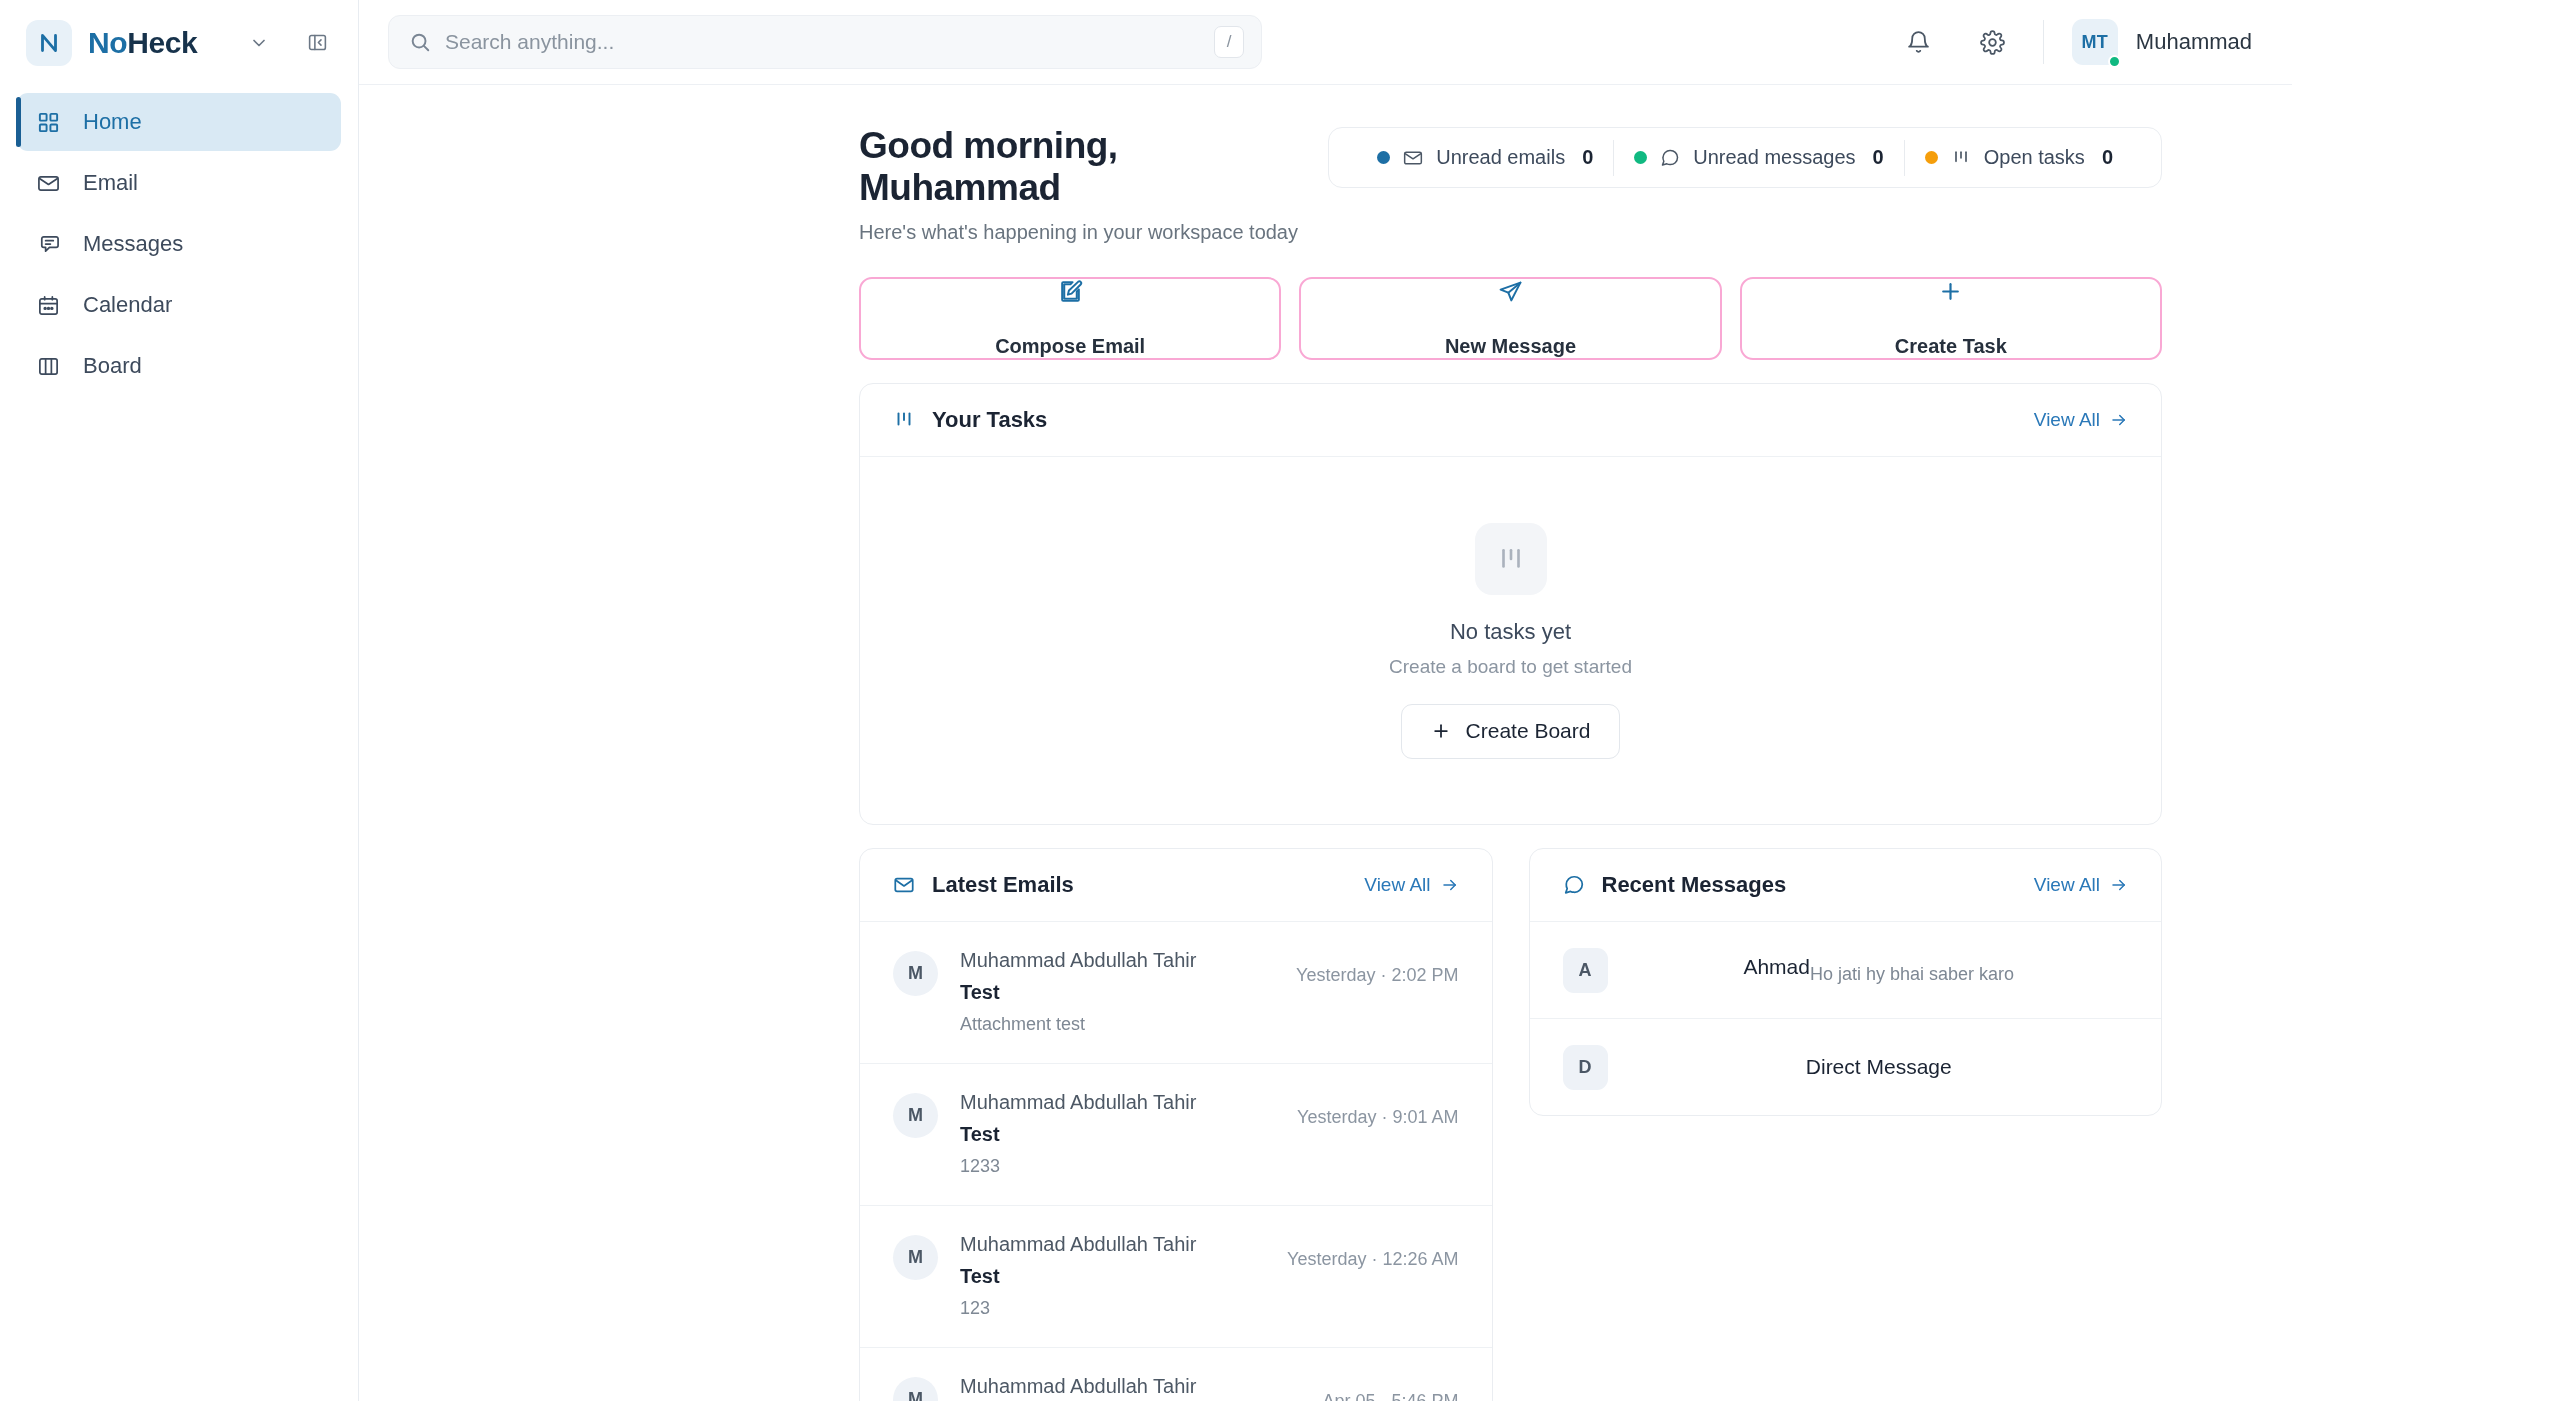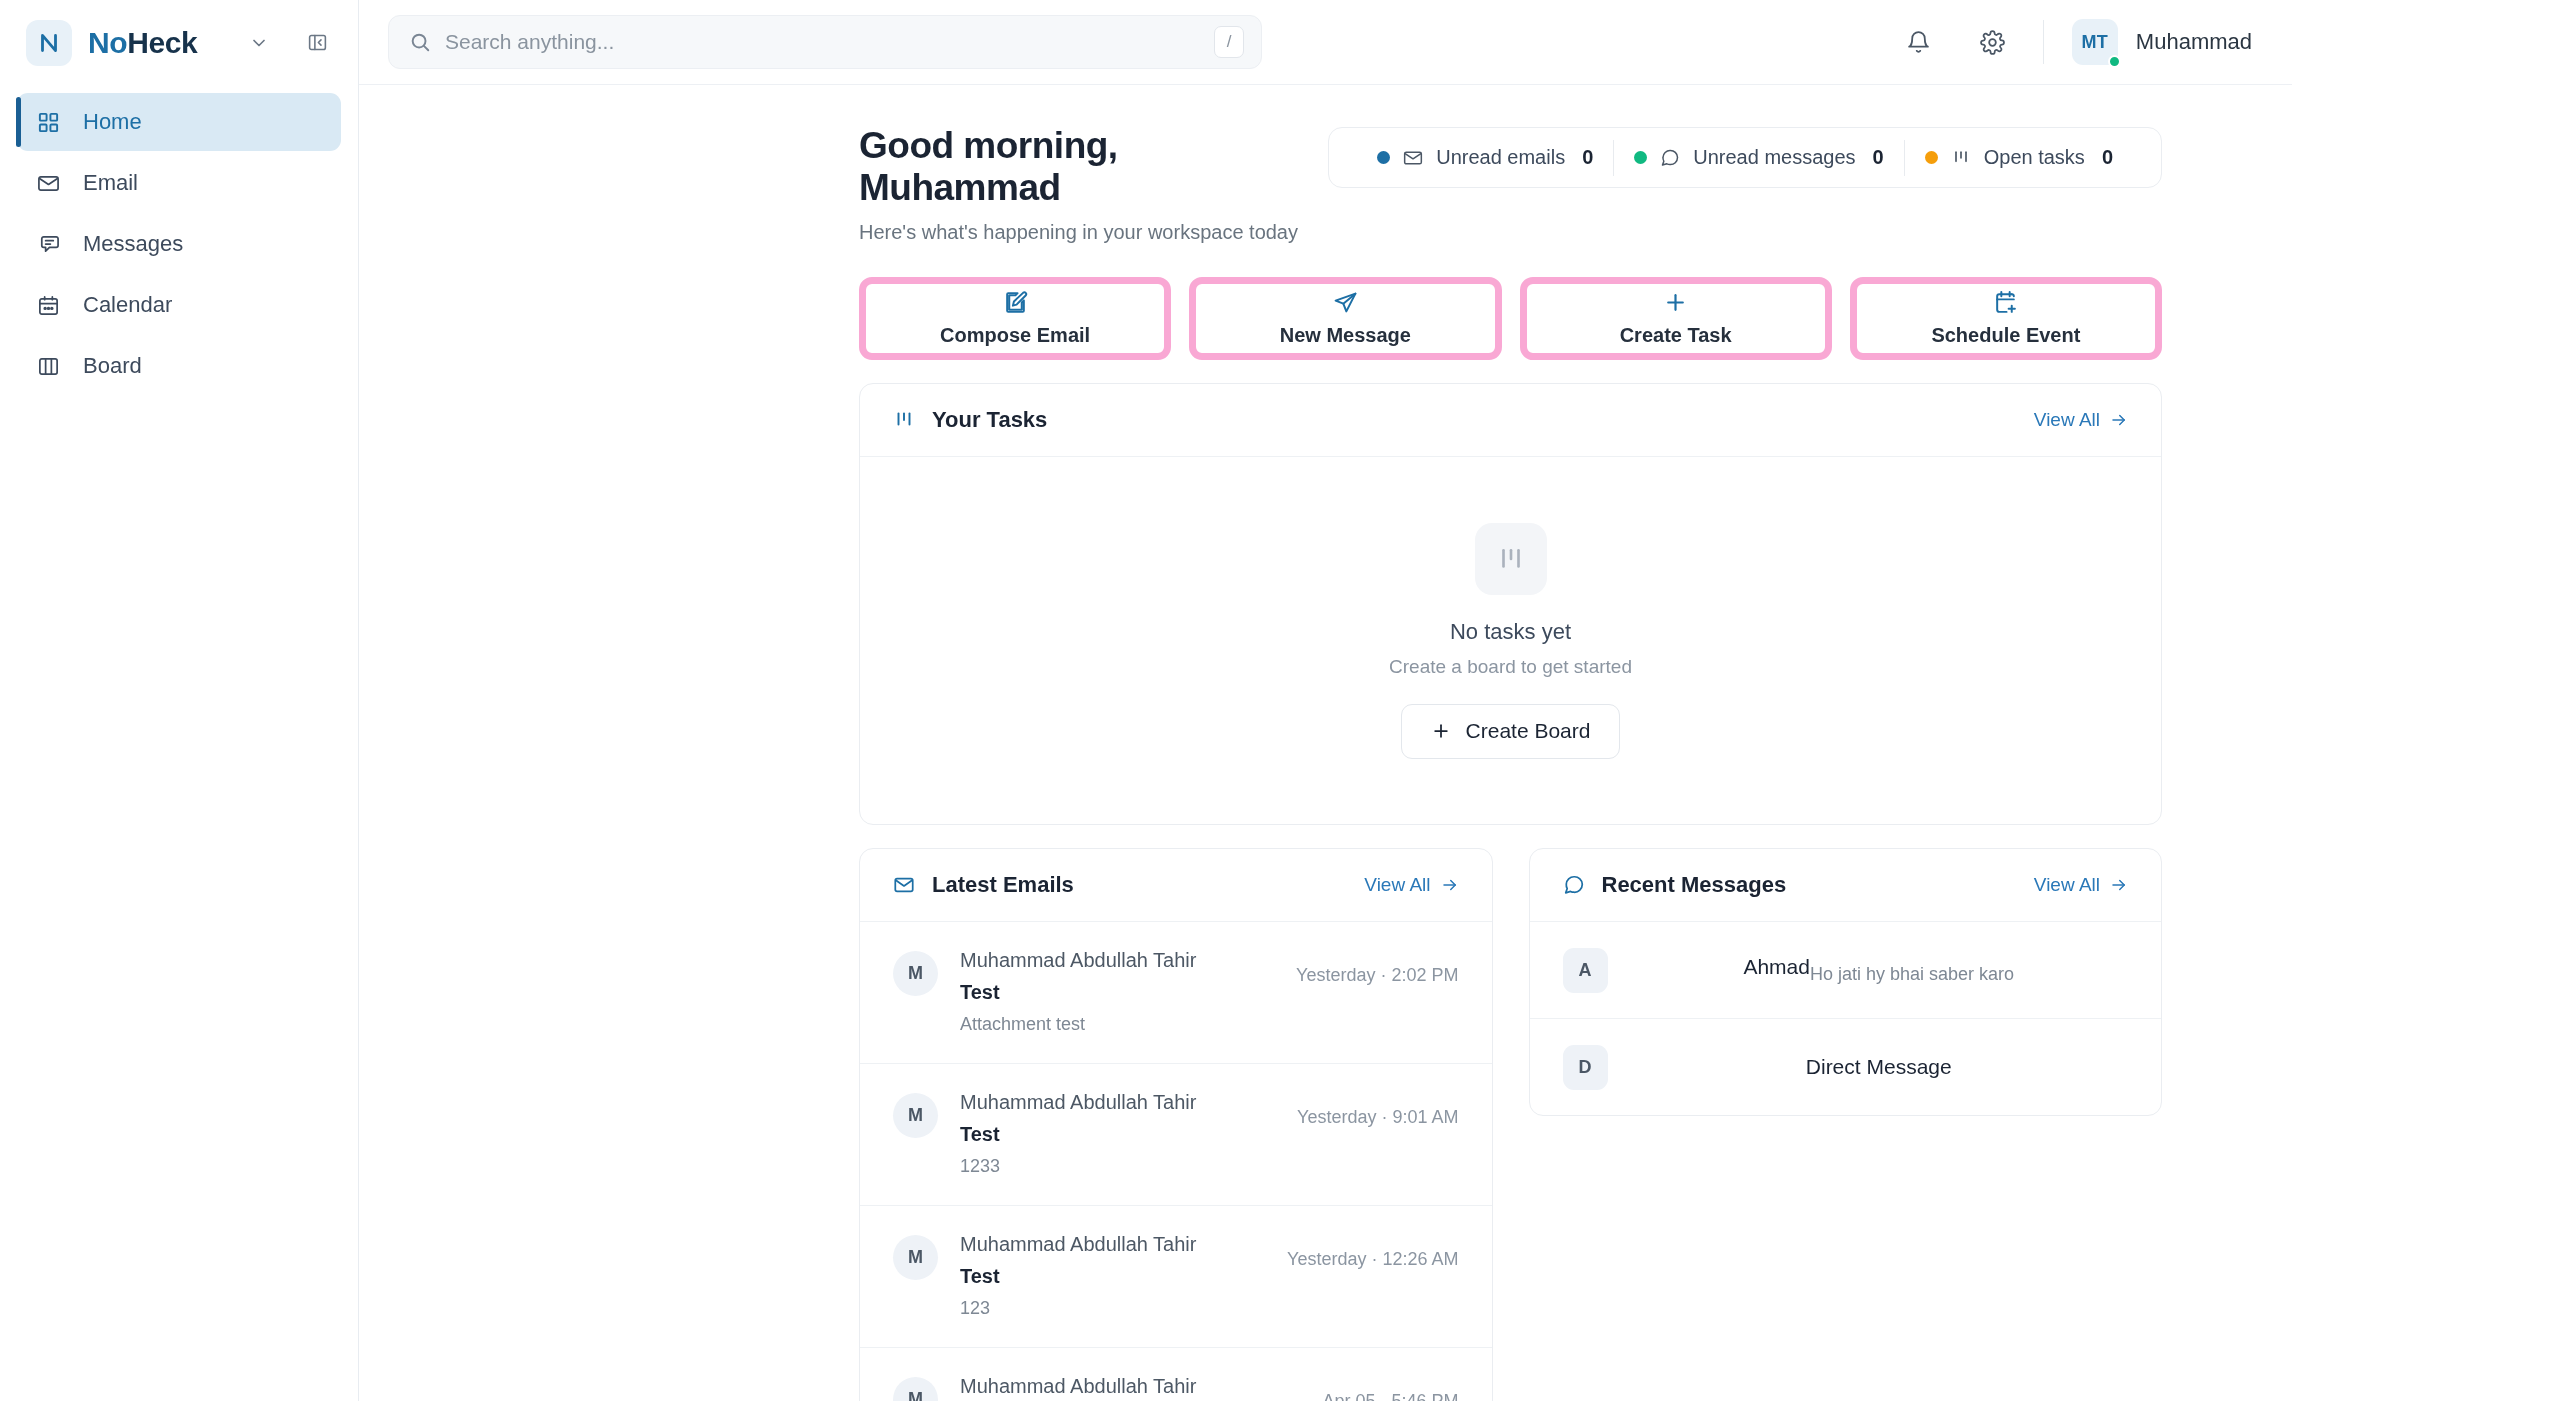--- a/index.html
+++ b/index.html
@@ -111,22 +111,22 @@
   }
   .stat { display: flex; align-items: center; gap: 13px; padding: 0 20px; white-space: nowrap; }
   .stat .dot { width: 13px; height: 13px; border-radius: 50%; flex: 0 0 13px; }
   .stat .s-ico { display: flex; align-items: center; color: #4b5765; }
   .stat .s-label { font-size: 20px; color: #3d4a5c; }
   .stat .s-val { font-size: 20px; font-weight: 700; color: #1b2433; margin-left: 4px; }
   .stat-sep { width: 1px; height: 36px; background: #e8ebef; }
 
   .quick-row { display: flex; gap: 18px; margin-top: 33px; }
   .quick-card {
-    flex: 1; height: 83px; border: 7px solid #f9a8d4; border-radius: 13px; background: #fff;
-    display: flex; flex-direction: column; align-items: center; justify-content: center; gap: 9px;
+    flex: 1; height: 83px; border: 2px solid #f9a8d4; border-radius: 13px; background: #fff;
+    display: flex; flex-direction: column; align-items: center; justify-content: space-between; gap: 9px;
     cursor: pointer;
   }
   .quick-card .q-ico { color: #1d6fa5; display: flex; }
   .quick-card .q-label { font-size: 20px; font-weight: 600; color: #26303d; }
 
   .card {
     border: 1px solid #eaedf1; border-radius: 14px; background: #fff;
     margin-top: 23px; overflow: hidden;
   }
   .card-head {
@@ -373,34 +373,20 @@
           </div>
           <div class="quick-card">
             <span class="q-ico">
               <svg width="25" height="25" viewBox="0 0 24 24" fill="none" stroke="currentColor" stroke-width="2.1" stroke-linecap="round">
                   <line x1="12" y1="5" x2="12" y2="19"></line>
                   <line x1="5" y1="12" x2="19" y2="12"></line>
                 </svg>
             </span>
             <span class="q-label">Create Task</span>
           </div>
-          <div class="quick-card">
-            <span class="q-ico">
-              <svg width="25" height="25" viewBox="0 0 24 24" fill="none" stroke="currentColor" stroke-width="1.9" stroke-linecap="round" stroke-linejoin="round">
-                  <path d="M18 4H6a2 2 0 0 0-2 2v13a2 2 0 0 0 2 2h7"></path>
-                  <line x1="4" y1="9" x2="20" y2="9"></line>
-                  <path d="M20 6a2 2 0 0 0-2-2"></path>
-                  <line x1="8" y1="2" x2="8" y2="6"></line>
-                  <line x1="16" y1="2" x2="16" y2="6"></line>
-                  <line x1="18" y1="15" x2="18" y2="21"></line>
-                  <line x1="15" y1="18" x2="21" y2="18"></line>
-                </svg>
-            </span>
-            <span class="q-label">Schedule Event</span>
-          </div>
         </div>
 
         <div class="card">
           <div class="card-head">
             <span class="c-ico">
               <svg width="22" height="22" viewBox="0 0 24 24" fill="none" stroke="currentColor" stroke-width="2.1" stroke-linecap="round">
                   <line x1="6" y1="5" x2="6" y2="17"></line>
                   <line x1="12" y1="5" x2="12" y2="12"></line>
                   <line x1="18" y1="5" x2="18" y2="17"></line>
                 </svg>

